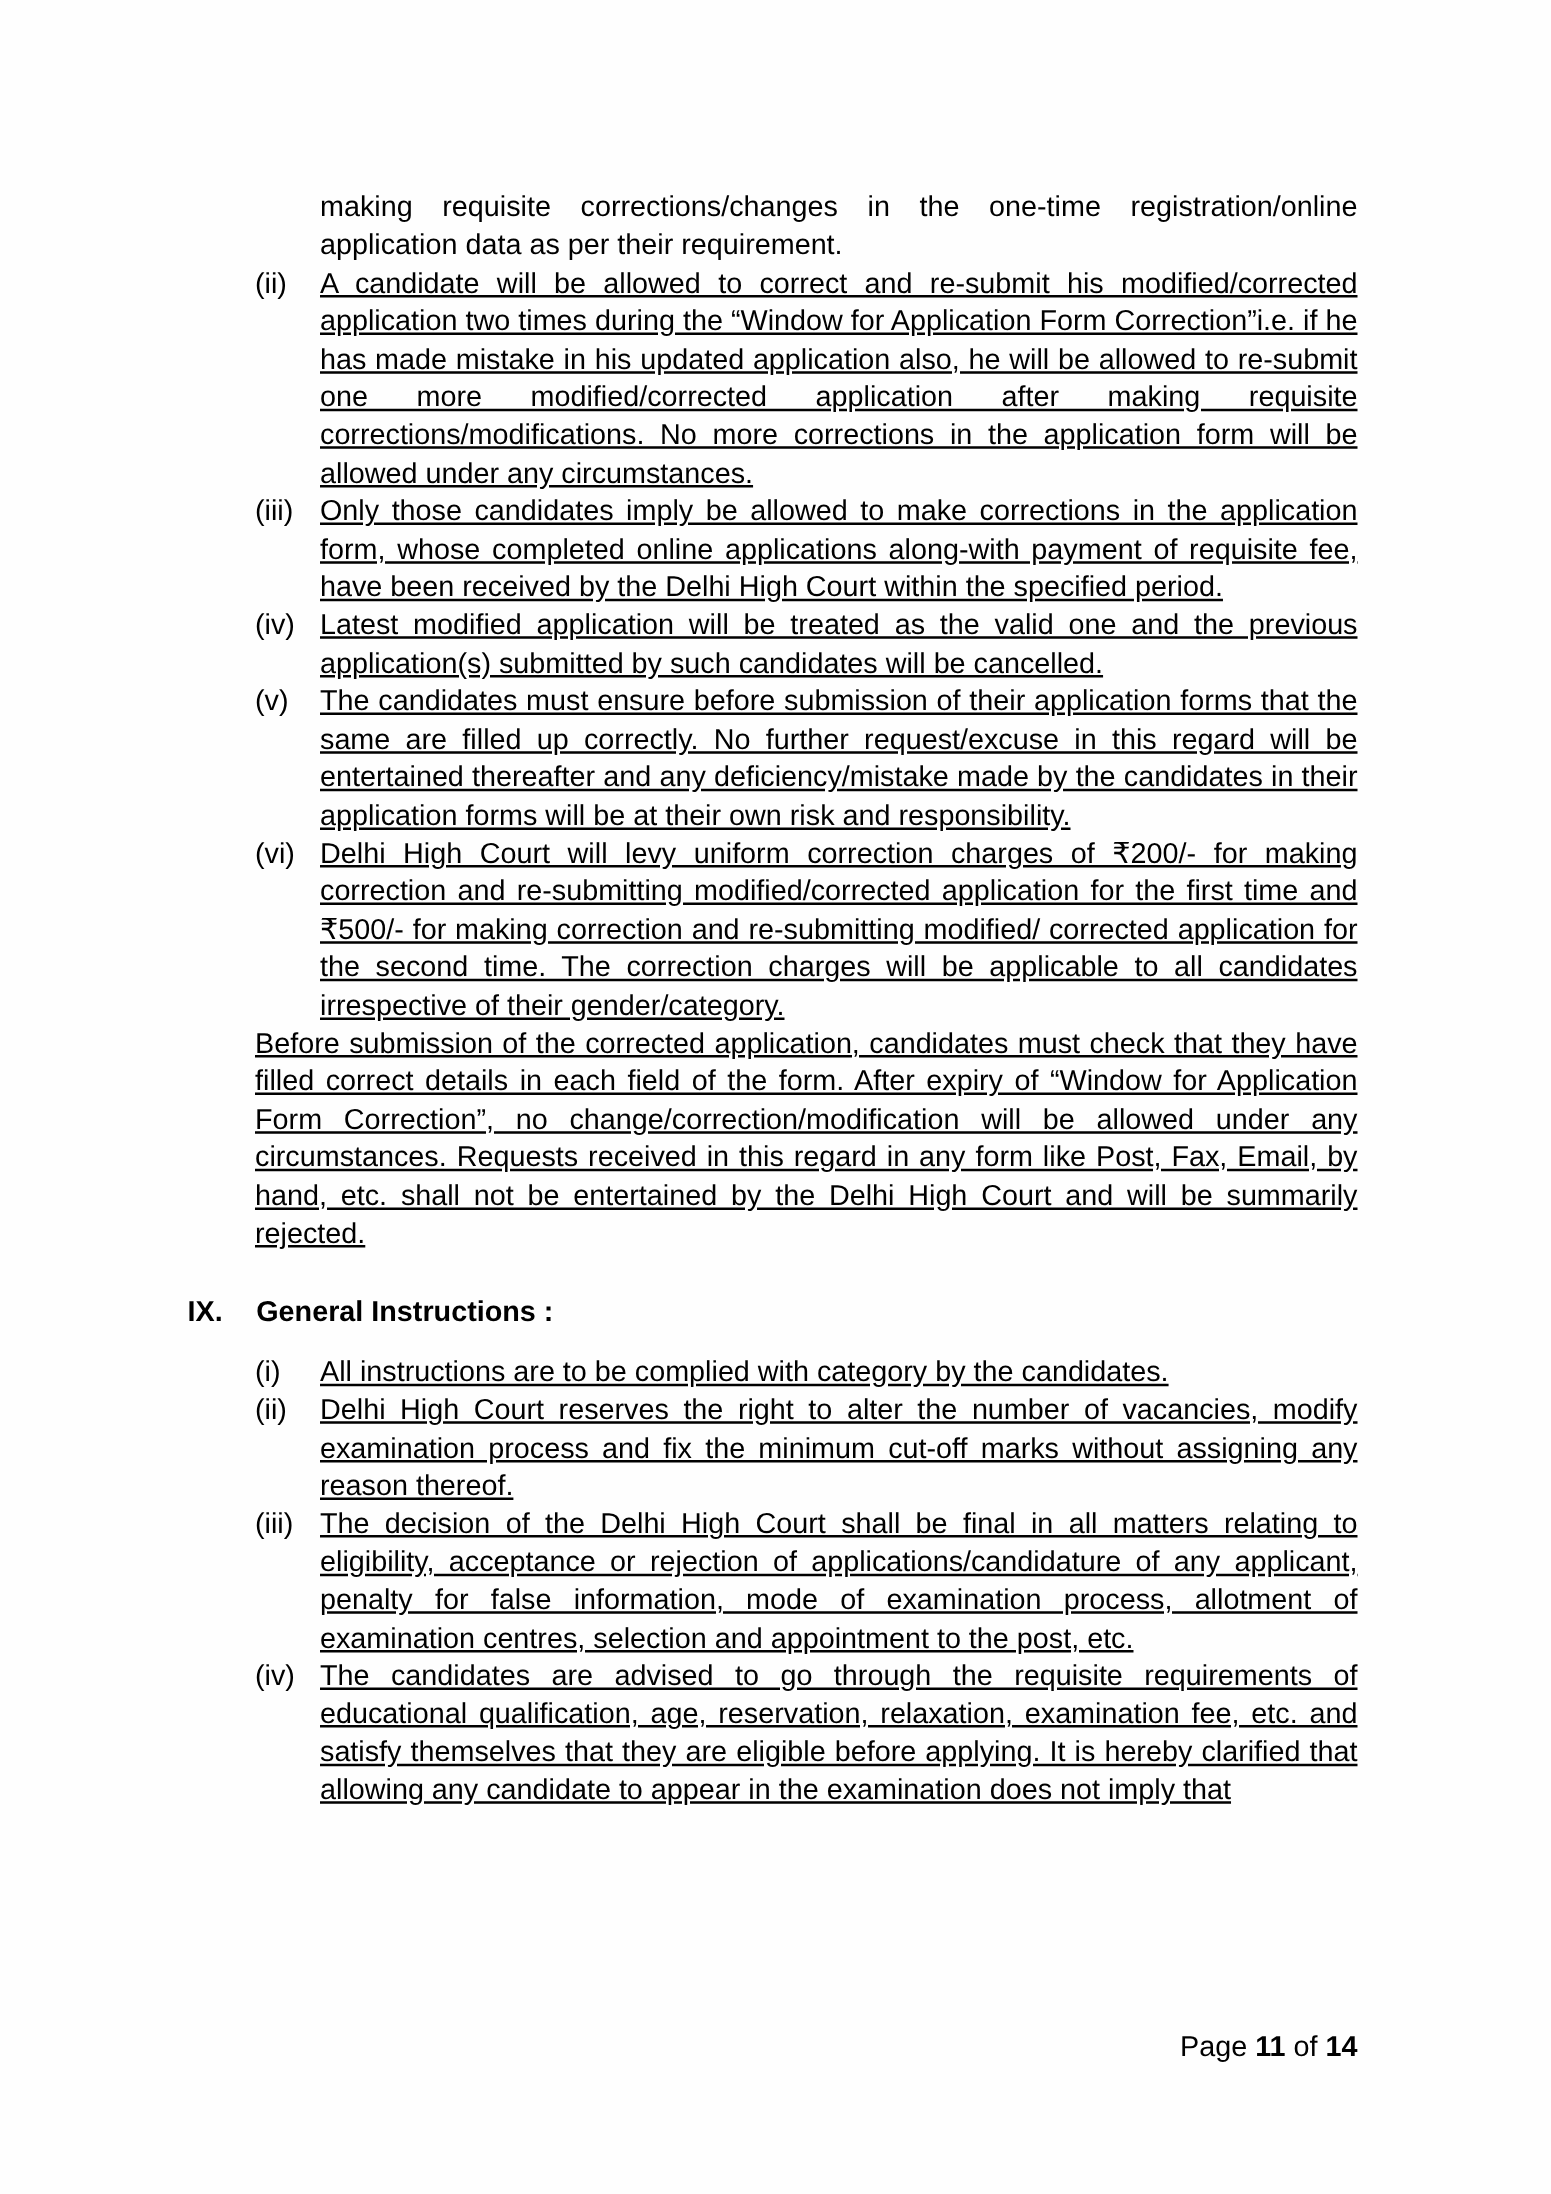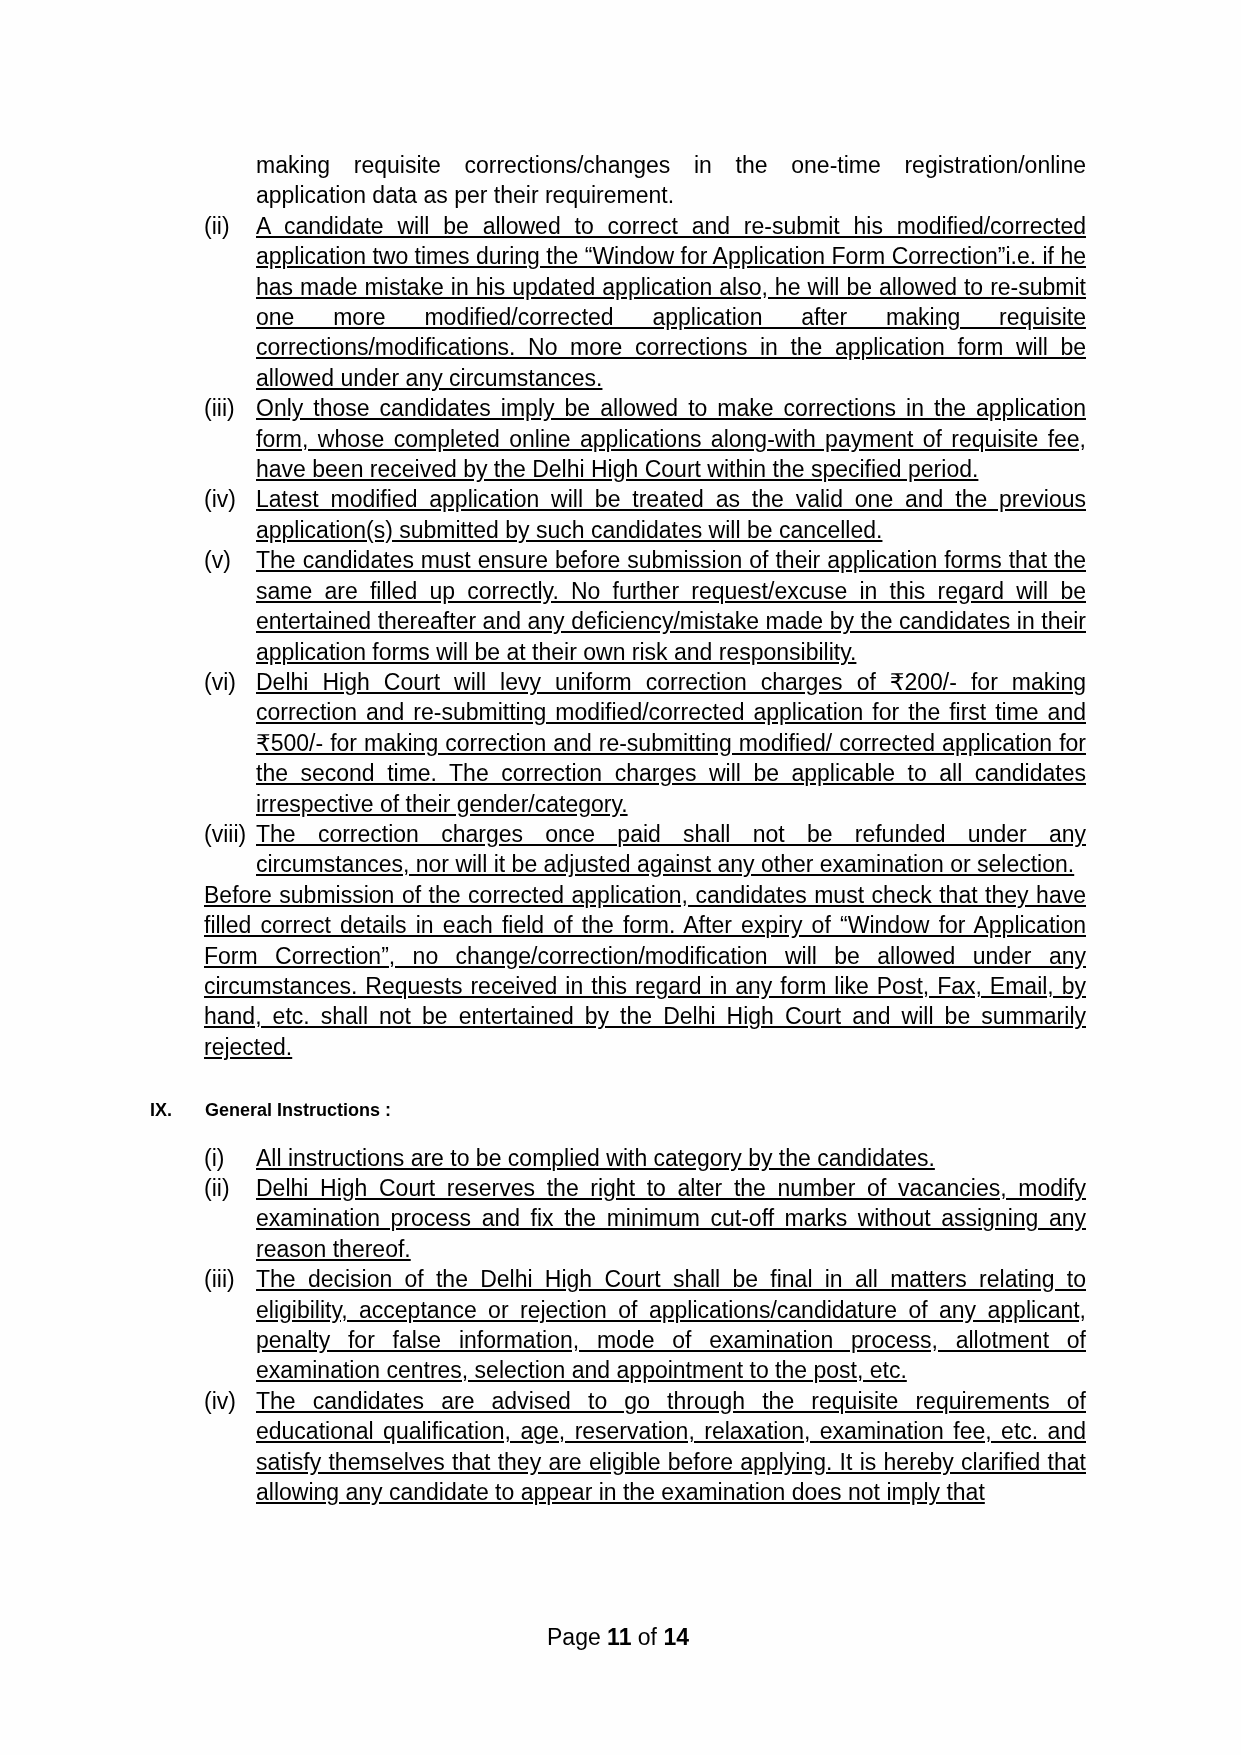--- a/index.html
+++ b/index.html
@@ -39,36 +39,36 @@
   .li .body {
     flex: 1;
     text-align: justify;
     text-decoration: underline;
   }
   .section-heading {
     display: flex;
     margin-top: 33px;
     margin-bottom: 17px;
     font-weight: bold;
-    font-size: 18px;
+    font-size: 23px;
   }
   .section-heading .sh-num {
     min-width: 55px;
     flex-shrink: 0;
   }
   .section-heading .u {
     text-decoration-thickness: 2px;
     text-underline-offset: 4px;
   }
   .footer {
     position: absolute;
     top: 1622px;
     left: 150px;
     width: 936px;
-    text-align: center;
+    text-align: right;
     font-size: 23px;
   }
   .footer .b {
     font-weight: bold;
   }
 </style>
 </head>
 <body>
 
 <div class="page">
@@ -95,24 +95,20 @@
       <span class="marker">(v)</span>
       <div class="body">The candidates must ensure before submission of their application forms that the same are filled up correctly. No further request/excuse in this regard will be entertained thereafter and any deficiency/mistake made by the candidates in their application forms will be at their own risk and responsibility.</div>
     </div>
 
     <div class="li">
       <span class="marker">(vi)</span>
       <div class="body">Delhi High Court will levy uniform correction charges of ₹200/- for making correction and re-submitting modified/corrected application for the first time and ₹500/- for making correction and re-submitting modified/ corrected application for the second time. The correction charges will be applicable to all candidates irrespective of their gender/category.</div>
     </div>
 
 
-    <div class="li">
-      <span class="marker">(viii)</span>
-      <div class="body">The correction charges once paid shall not be refunded under any circumstances, nor will it be adjusted against any other examination or selection.</div>
-    </div>
 
     <div class="li">
       <div class="body">Before submission of the corrected application, candidates must check that they have filled correct details in each field of the form. After expiry of “Window for Application Form Correction”, no change/correction/modification will be allowed under any circumstances. Requests received in this regard in any form like Post, Fax, Email, by hand, etc. shall not be entertained by the Delhi High Court and will be summarily rejected.</div>
     </div>
 
     <div class="section-heading">
       <span class="sh-num">IX.</span>
       <span class="sh-title"><span class="u">General Instructions</span><span> :</span></span>
     </div>
 

